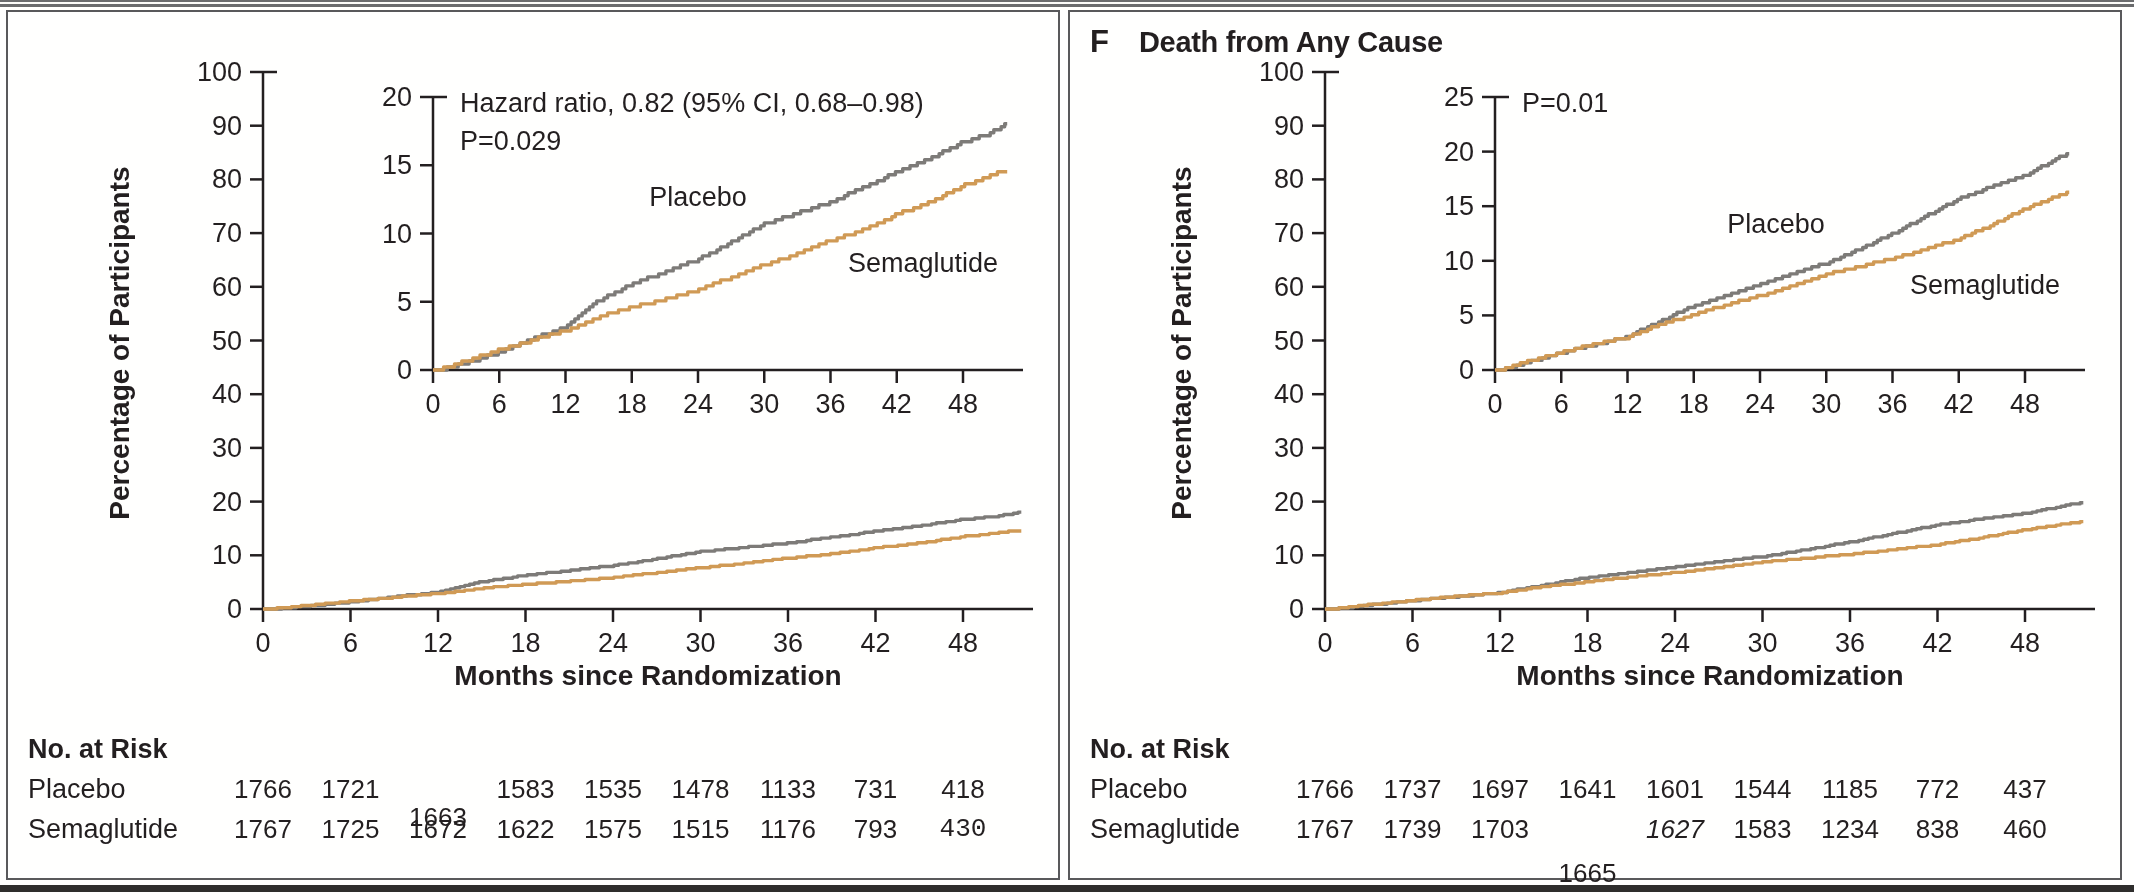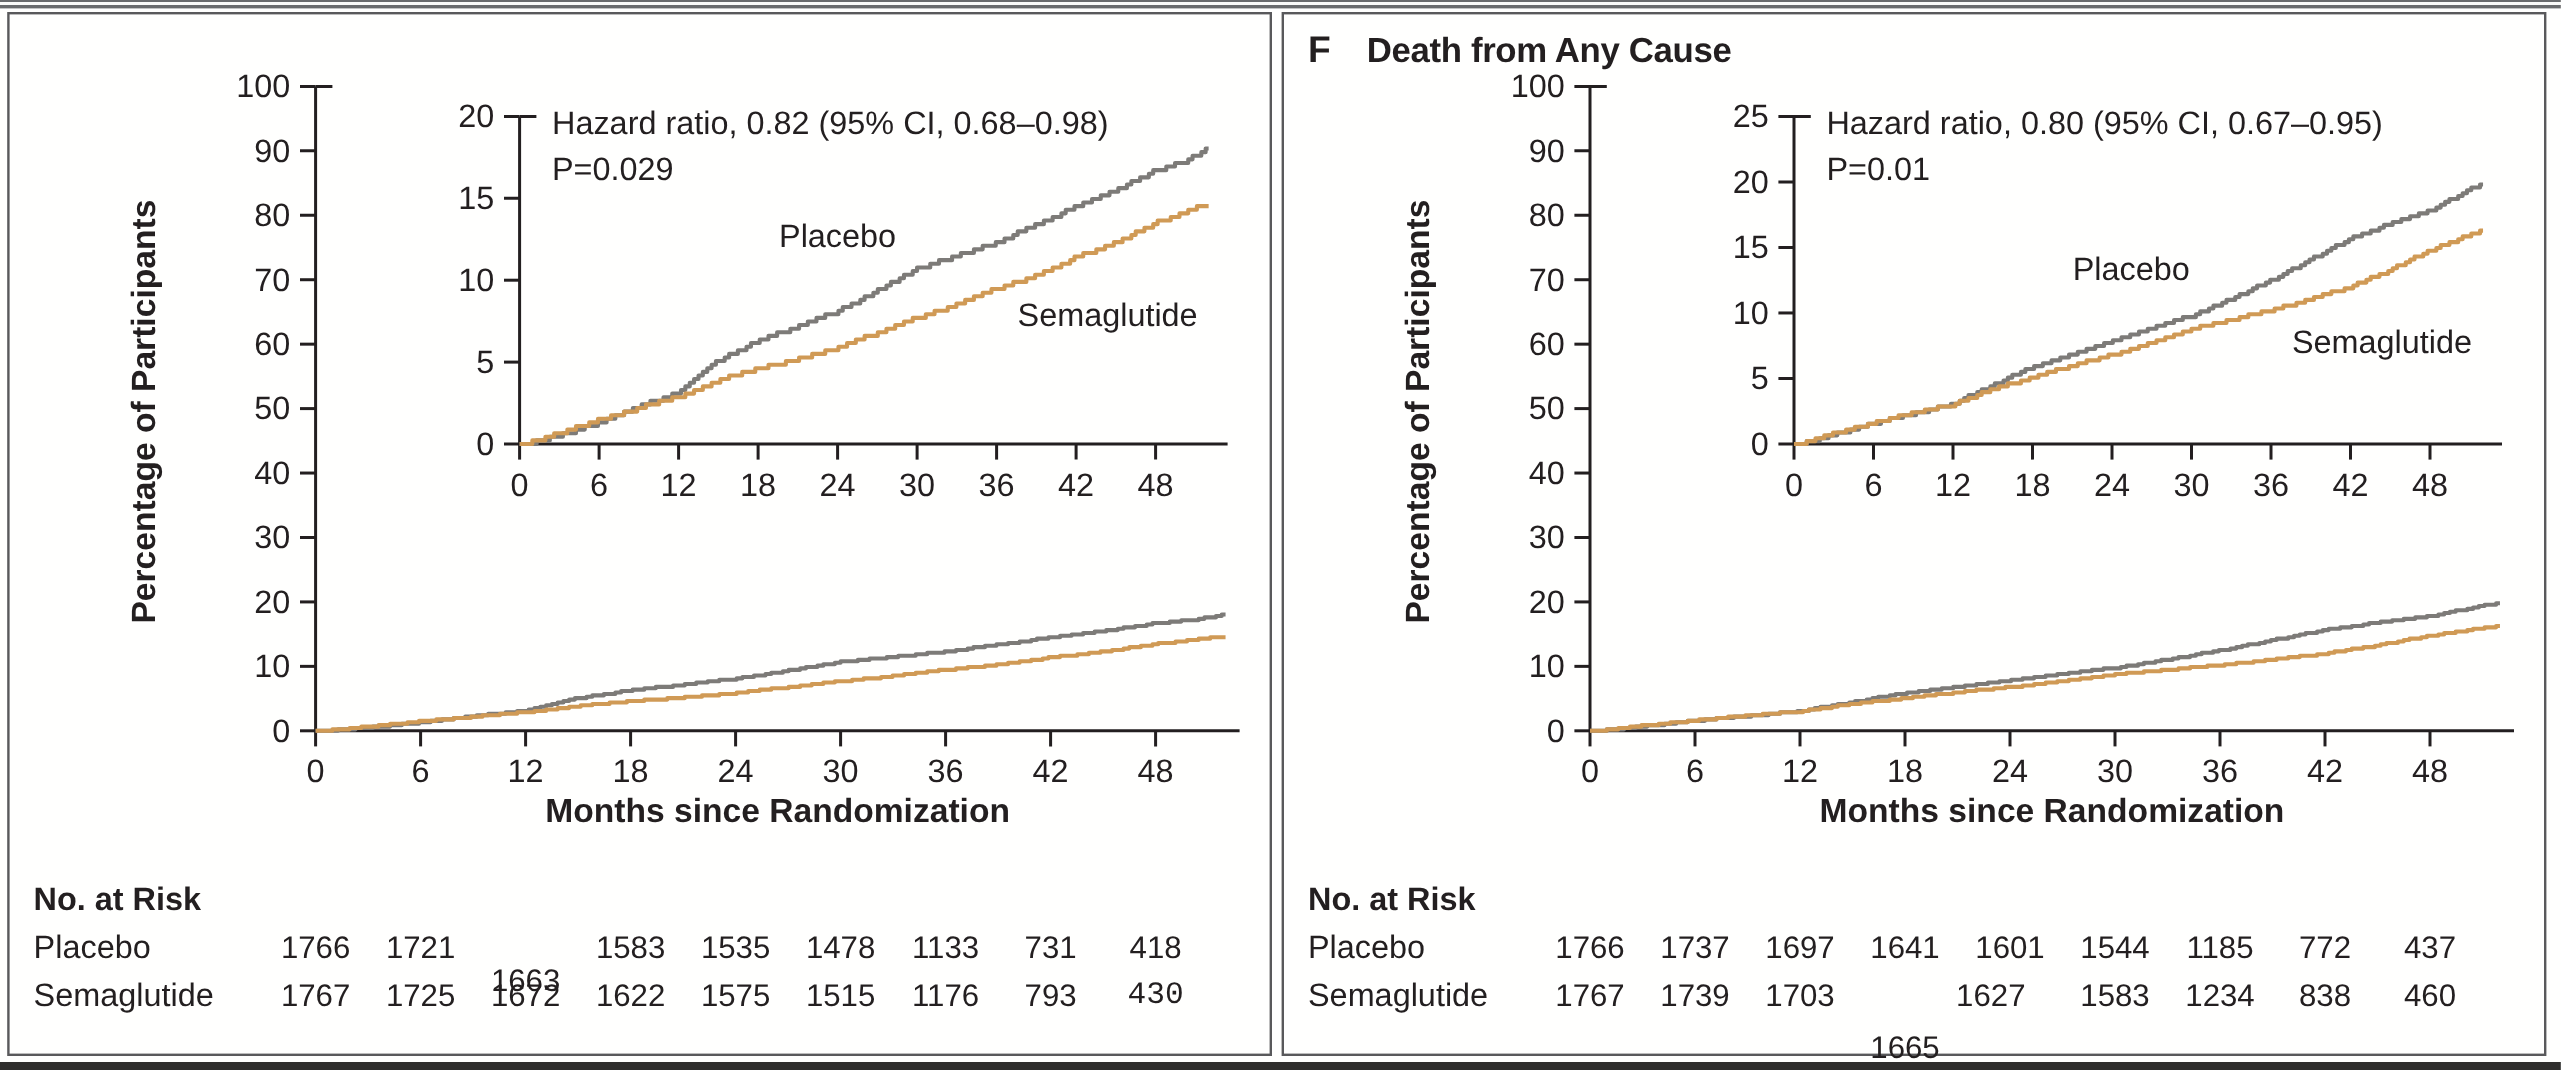--- a/index.html
+++ b/index.html
@@ -248,21 +248,20 @@
         <text x="888.75" y="401" fill="#231f20" text-anchor="middle" font-size="27" font-family="&quot;Liberation Sans&quot;,sans-serif">42</text>
         <line x1="955" y1="358" x2="955" y2="371" stroke="#231f20" stroke-width="2.5"></line>
         <text x="955" y="401" fill="#231f20" text-anchor="middle" font-size="27" font-family="&quot;Liberation Sans&quot;,sans-serif">48</text>
         <path d="M 255 597 L 269.0 597.0 L 269.0 595.8 L 283.4 595.8 L 283.4 594.6 L 293.1 594.6 L 293.1 593.5 L 302.7 593.5 L 302.7 592.3 L 317.1 592.3 L 317.1 591.1 L 326.8 591.1 L 326.8 589.9 L 336.4 589.9 L 336.4 588.7 L 350.8 588.7 L 350.8 587.5 L 360.4 587.5 L 360.4 586.4 L 374.9 586.4 L 374.9 585.2 L 389.3 585.2 L 389.3 584.0 L 403.8 584.0 L 403.8 582.8 L 413.4 582.8 L 413.4 581.6 L 427.8 581.6 L 427.8 580.5 L 437.4 580.5 L 437.4 579.3 L 442.3 579.3 L 442.3 578.1 L 447.1 578.1 L 447.1 576.9 L 456.7 576.9 L 456.7 575.7 L 461.5 575.7 L 461.5 574.6 L 471.1 574.6 L 471.1 573.4 L 475.9 573.4 L 475.9 572.2 L 485.6 572.2 L 485.6 571.0 L 490.4 571.0 L 490.4 569.8 L 495.2 569.8 L 495.2 568.6 L 504.8 568.6 L 504.8 567.5 L 509.6 567.5 L 509.6 566.3 L 519.2 566.3 L 519.2 565.1 L 528.9 565.1 L 528.9 563.9 L 538.5 563.9 L 538.5 562.7 L 548.1 562.7 L 548.1 561.6 L 557.7 561.6 L 557.7 560.4 L 567.4 560.4 L 567.4 559.2 L 577.0 559.2 L 577.0 558.0 L 586.6 558.0 L 586.6 556.8 L 596.2 556.8 L 596.2 555.7 L 605.9 555.7 L 605.9 554.5 L 615.5 554.5 L 615.5 553.3 L 625.1 553.3 L 625.1 552.1 L 634.7 552.1 L 634.7 550.9 L 644.4 550.9 L 644.4 549.7 L 654.0 549.7 L 654.0 548.6 L 663.6 548.6 L 663.6 547.4 L 673.2 547.4 L 673.2 546.2 L 682.9 546.2 L 682.9 545.0 L 697.3 545.0 L 697.3 543.8 L 702.1 543.8 L 702.1 542.7 L 711.7 542.7 L 711.7 541.5 L 716.6 541.5 L 716.6 540.3 L 726.2 540.3 L 726.2 539.1 L 731.0 539.1 L 731.0 537.9 L 740.6 537.9 L 740.6 536.7 L 745.4 536.7 L 745.4 535.6 L 755.1 535.6 L 755.1 534.4 L 759.9 534.4 L 759.9 533.2 L 764.7 533.2 L 764.7 532.0 L 774.3 532.0 L 774.3 530.8 L 779.1 530.8 L 779.1 529.7 L 788.7 529.7 L 788.7 528.5 L 793.6 528.5 L 793.6 527.3 L 798.4 527.3 L 798.4 526.1 L 803.2 526.1 L 803.2 524.9 L 812.8 524.9 L 812.8 523.8 L 817.6 523.8 L 817.6 522.6 L 822.4 522.6 L 822.4 521.4 L 827.2 521.4 L 827.2 520.2 L 836.9 520.2 L 836.9 519.0 L 841.7 519.0 L 841.7 517.8 L 846.5 517.8 L 846.5 516.7 L 851.3 516.7 L 851.3 515.5 L 860.9 515.5 L 860.9 514.3 L 865.7 514.3 L 865.7 513.1 L 870.6 513.1 L 870.6 511.9 L 880.2 511.9 L 880.2 510.8 L 889.8 510.8 L 889.8 509.6 L 899.4 509.6 L 899.4 508.4 L 904.2 508.4 L 904.2 507.2 L 913.9 507.2 L 913.9 506.0 L 923.5 506.0 L 923.5 504.9 L 933.1 504.9 L 933.1 503.7 L 942.7 503.7 L 942.7 502.5 L 952.4 502.5 L 952.4 501.3 L 962.0 501.3 L 962.0 500.1 L 966.8 500.1 L 966.8 498.9 L 971.6 498.9 L 971.6 497.8 L 976.4 497.8 L 976.4 496.6 L 986.1 496.6 L 986.1 495.4 L 990.9 495.4 L 990.9 494.2 L 995.7 494.2 L 995.7 493.0 L 1000.5 493.0 L 1000.5 491.9 L 1010.1 491.9 L 1010.1 490.7 L 1013.3 490.7" fill="none" stroke="#7d7b78" stroke-width="3.4" stroke-linejoin="round" stroke-linecap="butt"></path>
         <path d="M 425 358 L 435.6 358.0 L 435.6 355.6 L 446.5 355.6 L 446.5 353.2 L 453.8 353.2 L 453.8 350.8 L 461.1 350.8 L 461.1 348.4 L 472.0 348.4 L 472.0 346.0 L 479.3 346.0 L 479.3 343.6 L 486.6 343.6 L 486.6 341.2 L 497.5 341.2 L 497.5 338.8 L 504.8 338.8 L 504.8 336.4 L 515.8 336.4 L 515.8 334.0 L 526.7 334.0 L 526.7 331.6 L 537.6 331.6 L 537.6 329.2 L 544.9 329.2 L 544.9 326.8 L 555.8 326.8 L 555.8 324.4 L 563.1 324.4 L 563.1 322.0 L 566.8 322.0 L 566.8 319.6 L 570.4 319.6 L 570.4 317.2 L 577.7 317.2 L 577.7 314.8 L 581.4 314.8 L 581.4 312.4 L 588.6 312.4 L 588.6 310.0 L 592.3 310.0 L 592.3 307.5 L 599.6 307.5 L 599.6 305.1 L 603.2 305.1 L 603.2 302.7 L 606.9 302.7 L 606.9 300.3 L 614.1 300.3 L 614.1 297.9 L 617.8 297.9 L 617.8 295.5 L 625.1 295.5 L 625.1 293.1 L 632.4 293.1 L 632.4 290.7 L 639.6 290.7 L 639.6 288.3 L 646.9 288.3 L 646.9 285.9 L 654.2 285.9 L 654.2 283.5 L 661.5 283.5 L 661.5 281.1 L 668.8 281.1 L 668.8 278.7 L 676.1 278.7 L 676.1 276.3 L 683.4 276.3 L 683.4 273.9 L 690.7 273.9 L 690.7 271.5 L 697.9 271.5 L 697.9 269.1 L 705.2 269.1 L 705.2 266.7 L 712.5 266.7 L 712.5 264.3 L 719.8 264.3 L 719.8 261.9 L 727.1 261.9 L 727.1 259.5 L 734.4 259.5 L 734.4 257.1 L 741.7 257.1 L 741.7 254.7 L 749.0 254.7 L 749.0 252.3 L 759.9 252.3 L 759.9 249.9 L 763.5 249.9 L 763.5 247.5 L 770.8 247.5 L 770.8 245.1 L 774.5 245.1 L 774.5 242.7 L 781.8 242.7 L 781.8 240.3 L 785.4 240.3 L 785.4 237.9 L 792.7 237.9 L 792.7 235.5 L 796.3 235.5 L 796.3 233.1 L 803.6 233.1 L 803.6 230.7 L 807.3 230.7 L 807.3 228.3 L 810.9 228.3 L 810.9 225.9 L 818.2 225.9 L 818.2 223.5 L 821.8 223.5 L 821.8 221.1 L 829.1 221.1 L 829.1 218.7 L 832.8 218.7 L 832.8 216.3 L 836.4 216.3 L 836.4 213.9 L 840.1 213.9 L 840.1 211.5 L 847.3 211.5 L 847.3 209.1 L 851.0 209.1 L 851.0 206.6 L 854.6 206.6 L 854.6 204.2 L 858.3 204.2 L 858.3 201.8 L 865.6 201.8 L 865.6 199.4 L 869.2 199.4 L 869.2 197.0 L 872.8 197.0 L 872.8 194.6 L 876.5 194.6 L 876.5 192.2 L 883.8 192.2 L 883.8 189.8 L 887.4 189.8 L 887.4 187.4 L 891.1 187.4 L 891.1 185.0 L 898.4 185.0 L 898.4 182.6 L 905.6 182.6 L 905.6 180.2 L 912.9 180.2 L 912.9 177.8 L 916.6 177.8 L 916.6 175.4 L 923.9 175.4 L 923.9 173.0 L 931.1 173.0 L 931.1 170.6 L 938.4 170.6 L 938.4 168.2 L 945.7 168.2 L 945.7 165.8 L 953.0 165.8 L 953.0 163.4 L 960.3 163.4 L 960.3 161.0 L 963.9 161.0 L 963.9 158.6 L 967.6 158.6 L 967.6 156.2 L 971.2 156.2 L 971.2 153.8 L 978.5 153.8 L 978.5 151.4 L 982.2 151.4 L 982.2 149.0 L 985.8 149.0 L 985.8 146.6 L 989.4 146.6 L 989.4 144.2 L 996.7 144.2 L 996.7 141.8 L 999.2 141.8" fill="none" stroke="#7d7b78" stroke-width="3.4" stroke-linejoin="round" stroke-linecap="butt"></path>
         <path d="M 255 597 L 269.0 597.0 L 269.0 595.8 L 278.6 595.8 L 278.6 594.6 L 288.3 594.6 L 288.3 593.5 L 297.9 593.5 L 297.9 592.3 L 312.3 592.3 L 312.3 591.1 L 321.9 591.1 L 321.9 589.9 L 336.4 589.9 L 336.4 588.7 L 346.0 588.7 L 346.0 587.5 L 360.4 587.5 L 360.4 586.4 L 370.1 586.4 L 370.1 585.2 L 384.5 585.2 L 384.5 584.0 L 398.9 584.0 L 398.9 582.8 L 413.4 582.8 L 413.4 581.6 L 432.6 581.6 L 432.6 580.5 L 437.4 580.5 L 437.4 579.3 L 447.1 579.3 L 447.1 578.1 L 456.7 578.1 L 456.7 576.9 L 461.5 576.9 L 461.5 575.7 L 471.1 575.7 L 471.1 574.6 L 480.8 574.6 L 480.8 573.4 L 490.4 573.4 L 490.4 572.2 L 504.8 572.2 L 504.8 571.0 L 514.4 571.0 L 514.4 569.8 L 524.1 569.8 L 524.1 568.6 L 533.7 568.6 L 533.7 567.5 L 543.3 567.5 L 543.3 566.3 L 557.7 566.3 L 557.7 565.1 L 567.4 565.1 L 567.4 563.9 L 577.0 563.9 L 577.0 562.7 L 591.4 562.7 L 591.4 561.6 L 601.1 561.6 L 601.1 560.4 L 615.5 560.4 L 615.5 559.2 L 625.1 559.2 L 625.1 558.0 L 634.7 558.0 L 634.7 556.8 L 644.4 556.8 L 644.4 555.7 L 654.0 555.7 L 654.0 554.5 L 663.6 554.5 L 663.6 553.3 L 673.2 553.3 L 673.2 552.1 L 682.9 552.1 L 682.9 550.9 L 692.5 550.9 L 692.5 549.7 L 702.1 549.7 L 702.1 548.6 L 716.6 548.6 L 716.6 547.4 L 731.0 547.4 L 731.0 546.2 L 745.4 546.2 L 745.4 545.0 L 755.1 545.0 L 755.1 543.8 L 769.5 543.8 L 769.5 542.7 L 783.9 542.7 L 783.9 541.5 L 793.6 541.5 L 793.6 540.3 L 808.0 540.3 L 808.0 539.1 L 817.6 539.1 L 817.6 537.9 L 827.2 537.9 L 827.2 536.7 L 836.9 536.7 L 836.9 535.6 L 846.5 535.6 L 846.5 534.4 L 860.9 534.4 L 860.9 533.2 L 870.6 533.2 L 870.6 532.0 L 875.4 532.0 L 875.4 530.8 L 885.0 530.8 L 885.0 529.7 L 889.8 529.7 L 889.8 528.5 L 899.4 528.5 L 899.4 527.3 L 909.1 527.3 L 909.1 526.1 L 913.9 526.1 L 913.9 524.9 L 918.7 524.9 L 918.7 523.8 L 928.3 523.8 L 928.3 522.6 L 933.1 522.6 L 933.1 521.4 L 937.9 521.4 L 937.9 520.2 L 947.6 520.2 L 947.6 519.0 L 952.4 519.0 L 952.4 517.8 L 962.0 517.8 L 962.0 516.7 L 966.8 516.7 L 966.8 515.5 L 976.4 515.5 L 976.4 514.3 L 986.1 514.3 L 986.1 513.1 L 990.9 513.1 L 990.9 511.9 L 1000.5 511.9 L 1000.5 510.8 L 1010.1 510.8 L 1010.1 509.6 L 1013.3 509.6" fill="none" stroke="#d09a55" stroke-width="3.4" stroke-linejoin="round" stroke-linecap="butt"></path>
         <path d="M 425 358 L 435.6 358.0 L 435.6 355.6 L 442.9 355.6 L 442.9 353.2 L 450.2 353.2 L 450.2 350.8 L 457.5 350.8 L 457.5 348.4 L 468.4 348.4 L 468.4 346.0 L 475.7 346.0 L 475.7 343.6 L 486.6 343.6 L 486.6 341.2 L 493.9 341.2 L 493.9 338.8 L 504.8 338.8 L 504.8 336.4 L 512.1 336.4 L 512.1 334.0 L 523.0 334.0 L 523.0 331.6 L 534.0 331.6 L 534.0 329.2 L 544.9 329.2 L 544.9 326.8 L 559.5 326.8 L 559.5 324.4 L 563.1 324.4 L 563.1 322.0 L 570.4 322.0 L 570.4 319.6 L 577.7 319.6 L 577.7 317.2 L 581.4 317.2 L 581.4 314.8 L 588.6 314.8 L 588.6 312.4 L 595.9 312.4 L 595.9 310.0 L 603.2 310.0 L 603.2 307.5 L 614.1 307.5 L 614.1 305.1 L 621.4 305.1 L 621.4 302.7 L 628.7 302.7 L 628.7 300.3 L 636.0 300.3 L 636.0 297.9 L 643.3 297.9 L 643.3 295.5 L 654.2 295.5 L 654.2 293.1 L 661.5 293.1 L 661.5 290.7 L 668.8 290.7 L 668.8 288.3 L 679.7 288.3 L 679.7 285.9 L 687.0 285.9 L 687.0 283.5 L 697.9 283.5 L 697.9 281.1 L 705.2 281.1 L 705.2 278.7 L 712.5 278.7 L 712.5 276.3 L 719.8 276.3 L 719.8 273.9 L 727.1 273.9 L 727.1 271.5 L 734.4 271.5 L 734.4 269.1 L 741.7 269.1 L 741.7 266.7 L 749.0 266.7 L 749.0 264.3 L 756.2 264.3 L 756.2 261.9 L 763.5 261.9 L 763.5 259.5 L 774.5 259.5 L 774.5 257.1 L 785.4 257.1 L 785.4 254.7 L 796.3 254.7 L 796.3 252.3 L 803.6 252.3 L 803.6 249.9 L 814.5 249.9 L 814.5 247.5 L 825.5 247.5 L 825.5 245.1 L 832.8 245.1 L 832.8 242.7 L 843.7 242.7 L 843.7 240.3 L 851.0 240.3 L 851.0 237.9 L 858.3 237.9 L 858.3 235.5 L 865.6 235.5 L 865.6 233.1 L 872.8 233.1 L 872.8 230.7 L 883.8 230.7 L 883.8 228.3 L 891.1 228.3 L 891.1 225.9 L 894.7 225.9 L 894.7 223.5 L 902.0 223.5 L 902.0 221.1 L 905.6 221.1 L 905.6 218.7 L 912.9 218.7 L 912.9 216.3 L 920.2 216.3 L 920.2 213.9 L 923.9 213.9 L 923.9 211.5 L 927.5 211.5 L 927.5 209.1 L 934.8 209.1 L 934.8 206.6 L 938.4 206.6 L 938.4 204.2 L 942.1 204.2 L 942.1 201.8 L 949.4 201.8 L 949.4 199.4 L 953.0 199.4 L 953.0 197.0 L 960.3 197.0 L 960.3 194.6 L 963.9 194.6 L 963.9 192.2 L 971.2 192.2 L 971.2 189.8 L 978.5 189.8 L 978.5 187.4 L 982.2 187.4 L 982.2 185.0 L 989.4 185.0 L 989.4 182.6 L 996.7 182.6 L 996.7 180.2 L 999.2 180.2" fill="none" stroke="#d09a55" stroke-width="3.4" stroke-linejoin="round" stroke-linecap="butt"></path>
       </svg>
     <div class="y-label">Percentage of Participants</div>
     <div class="hazard">
-      <div>Hazard ratio, 0.80 (95% CI, 0.67–0.95)</div>
       <div>P=0.01</div>
     </div>
     <div class="curve-label placebo-label">Placebo</div>
     <div class="curve-label sema-label">Semaglutide</div>
     <div class="x-label">Months since Randomization</div>
     <div class="risk-header">No. at Risk</div>
     <div class="risk-row-label r1">Placebo</div>
     <div class="risk-row-label r2">Semaglutide</div>
     <div class="risk-cells">
         <span style="left: 200px; top: 762px;">1766</span>
@@ -271,21 +270,21 @@
         <span style="left: 462.5px; top: 762px;">1641</span>
         <span style="left: 550px; top: 762px;">1601</span>
         <span style="left: 637.5px; top: 762px;">1544</span>
         <span style="left: 725px; top: 762px;">1185</span>
         <span style="left: 812.5px; top: 762px;">772</span>
         <span style="left: 900px; top: 762px;">437</span>
         <span style="left: 200px; top: 802px;">1767</span>
         <span style="left: 287.5px; top: 802px;">1739</span>
         <span style="left: 375px; top: 802px;">1703</span>
         <span style="left: 462.5px; top: 846px;">1665</span>
-        <span style="left: 534px; top: 802px;">1627</span>
+        <span style="left: 550px; top: 802px; font-style: italic;">1627</span>
         <span style="left: 637.5px; top: 802px;">1583</span>
         <span style="left: 725px; top: 802px;">1234</span>
         <span style="left: 812.5px; top: 802px;">838</span>
         <span style="left: 900px; top: 802px;">460</span>
       </div>
   </section>
 
   <div class="bottom-rule"></div>
 </div>
 

